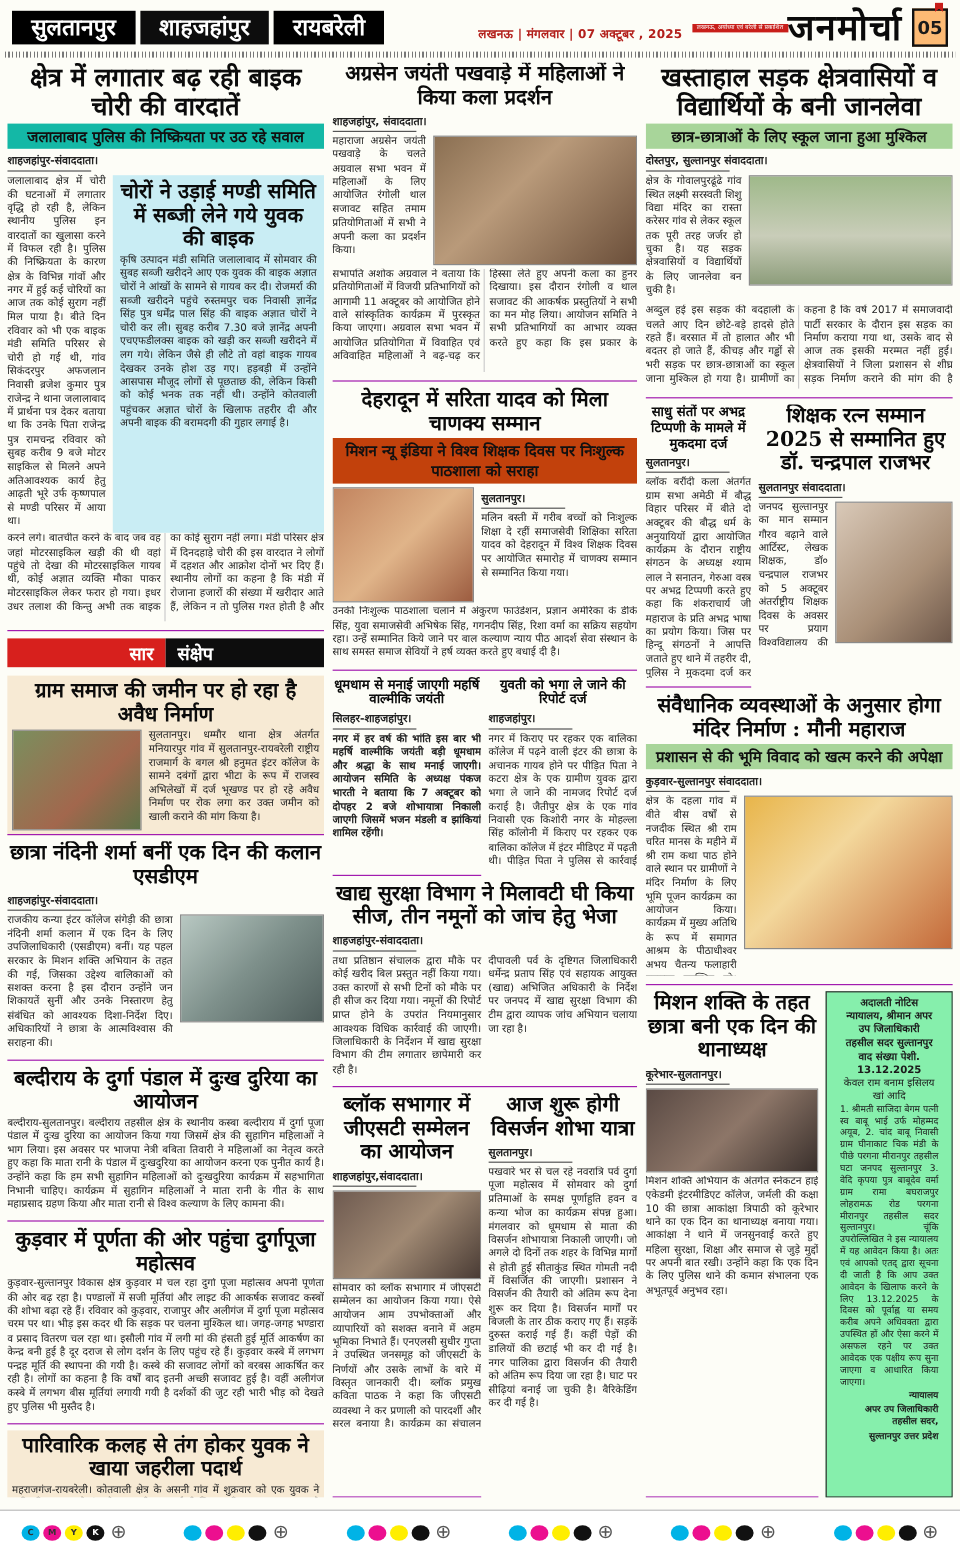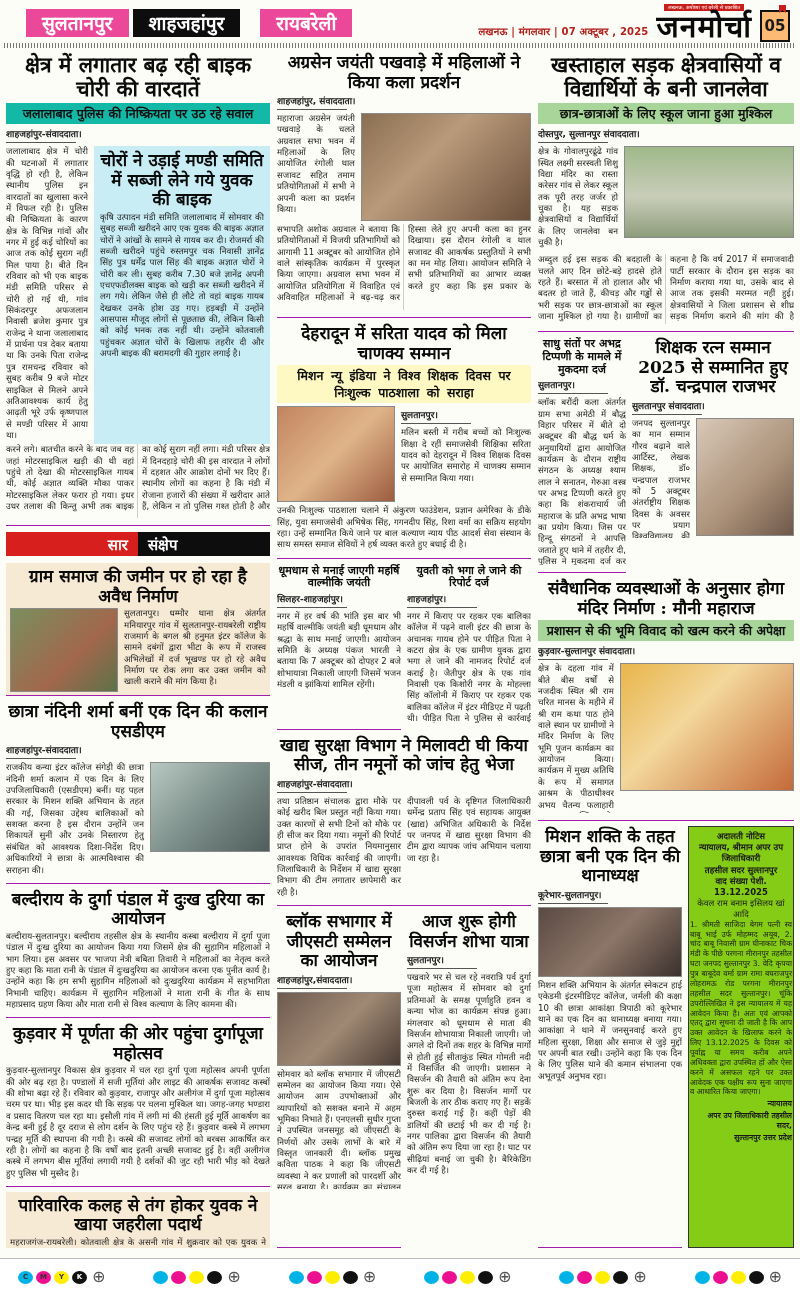--- a/index.html
+++ b/index.html
@@ -2,59 +2,59 @@
 <html lang="hi"><head>
 <meta charset="utf-8">
 <style>
   html,body{margin:0;padding:0;background:#e8e8e4;}
   .page{width:800px;height:1295px;margin:0 auto;background:#fdfdf7;position:relative;
         overflow:hidden;font-family:"DejaVu Sans","Liberation Sans",sans-serif;color:#1a1a1a;}
   
   .masthead{display:flex;align-items:center;justify-content:space-between;padding:5px 10px 2px 10px;height:36px;}
   .edition-tabs{display:flex;gap:4px;}
   .tab{color:#fff;font-weight:700;font-size:19px;padding:3px 16px;line-height:1.2;}
-  .tab.red{background:#ec4899;margin-left:16px;} .tab.black{background:#0d0d0d;}
+  .tab.red{background:#000000;} .tab.black{background:#0d0d0d;}
   .mast-right{display:flex;align-items:flex-end;gap:8px;}
   .dateline{color:#b3201c;font-weight:700;font-size:10px;margin-bottom:4px;letter-spacing:.2px;}
-  .brand{display:flex;flex-direction:column;align-items:center;line-height:1;}
+  .brand{display:flex;flex-direction:row;align-items:center;line-height:1;}
   .brand-tag{background:#c81e1a;color:#fff;font-size:5px;padding:1px 4px;margin-bottom:1px;white-space:nowrap;}
   .brand-name{font-size:30px;font-weight:800;color:#0a0a0a;letter-spacing:1px;font-family:"DejaVu Serif","Liberation Serif",serif;}
   .pagenum{border:2px solid #111;background:#fdba74;width:26px;height:28px;display:flex;align-items:center;justify-content:center;
            font-weight:800;font-size:15px;position:relative;}
   .pagenum .flag{position:absolute;top:-7px;right:2px;width:7px;height:8px;background:#c81e1a;
                  clip-path:polygon(0 0,100% 0,100% 100%,50% 65%,0 100%);}
   .rule-hatch{height:5px;margin:0 4px;background:repeating-linear-gradient(90deg,#777 0 1px,transparent 1px 3px);}
   
   .content{display:flex;gap:7px;padding:4px 6px 0 6px;height:1196px;}
   .colL{width:266px;} .colM{width:256px;} .colR{width:258px;}
   .colL,.colM,.colR{display:flex;flex-direction:column;gap:5px;overflow:hidden;}
   .art{border-bottom:1px solid #a21caf;padding-bottom:4px;overflow:hidden;}
   .art:last-child{border-bottom:none;}
   .hl{font-weight:800;color:#0b0b0b;text-align:center;margin:1px 0 2px 0;line-height:1.15;
       font-family:"DejaVu Serif","Liberation Serif",serif;}
   .hl-xl{font-size:21px;} .hl-l{font-size:17px;} .hl-m{font-size:17px;} .hl-s{font-size:11px;text-align:left;}
   .banner{text-align:center;font-weight:700;font-size:12.5px;padding:2px 4px;margin:2px 0 3px 0;color:#111;}
-  .banner.pink{background:#14b8a6;} .banner.cyan{background:#fef9c3;font-family:Liberation Mono, monospace;} .banner.green{background:#a8d59a;}
+  .banner.pink{background:#14b8a6;} .banner.cyan{background:#c2410c;} .banner.green{background:#a8d59a;}
   .byline{font-size:9px;font-weight:700;color:#222;margin:2px 0 3px 0;}
   .byline:after{content:"";display:block;width:70px;border-bottom:1px solid #555;margin-top:2px;}
   .body{font-size:8.6px;line-height:1.32;text-align:justify;color:#232323;margin:0 0 3px 0;}
   .cols2{column-count:2;column-gap:8px;column-rule:1px solid #ccc;}
   .row{display:flex;gap:6px;}
   .row > *{flex:1;min-width:0;}
   .photo{border:1px solid #8a8a8a;box-sizing:border-box;flex:none;}
   .inset{background:#c9edf4;padding:4px 6px;box-sizing:border-box;}
   .beige{background:#f7ead4;padding:3px 4px;}
   
   .saar-bar{display:flex;margin:1px 0 2px 0;font-weight:800;font-size:15px;color:#fff;
             font-family:"DejaVu Serif","Liberation Serif",serif;}
   .saar-bar .p1{background:#d7201d;flex:1;text-align:right;padding:2px 10px;}
   .saar-bar .p2{background:#0d0d0d;flex:1;text-align:left;padding:2px 10px;}
   
-  .notice{border:1.5px solid #333;padding:4px 1px;font-size:7.6px;line-height:1.3;text-align:justify;
-          background:#84cc16;box-sizing:border-box;}
+  .notice{border:1.5px solid #333;padding:4px 11px;font-size:7.6px;line-height:1.3;text-align:justify;
+          background:#86efac;box-sizing:border-box;}
   .notice .nt{text-align:center;font-weight:700;font-size:8.5px;}
   .notice .nf{text-align:right;font-weight:700;margin-top:2px;}
   
   .pm-bar{position:absolute;left:0;right:0;bottom:0;height:36px;background:#fff;border-top:1px solid #bbb;
           display:flex;align-items:center;justify-content:space-between;padding:0 18px;}
   .pm-group{display:flex;align-items:center;gap:3px;}
   .pm-dot{width:15px;height:13px;border-radius:50%;display:inline-flex;align-items:center;justify-content:center;
           font-size:7px;font-weight:700;}
   .pm-reg{font-size:16px;color:#555;line-height:1;margin-left:2px;}
   .flex-grow{flex:1;min-height:0;}
@@ -162,21 +162,21 @@
             <p class="body">मलिन बस्ती में गरीब बच्चों को निःशुल्क शिक्षा दे रहीं समाजसेवी शिक्षिका सरिता यादव को देहरादून में विश्व शिक्षक दिवस पर आयोजित समारोह में चाणक्य सम्मान से सम्मानित किया गया।</p>
           </div>
         </div>
         <p class="body" style="max-height:52px;overflow:hidden;margin-top:3px;">उनकी निःशुल्क पाठशाला चलाने में अंकुरण फाउंडेशन, प्रज्ञान अमेरिका के डीके सिंह, युवा समाजसेवी अभिषेक सिंह, गगनदीप सिंह, रिशा वर्मा का सक्रिय सहयोग रहा। उन्हें सम्मानित किये जाने पर बाल कल्याण न्याय पीठ आदर्श सेवा संस्थान के साथ समस्त समाज सेवियों ने हर्ष व्यक्त करते हुए बधाई दी है।</p>
       </div>
 
       <div class="row">
         <div class="art">
           <div class="hl hl-s" style="text-align:center;">धूमधाम से मनाई जाएगी महर्षि वाल्मीकि जयंती</div>
           <div class="byline">सिलहर-शाहजहांपुर।</div>
-          <p class="body" style="max-height:112px;overflow:hidden;">नगर में हर वर्ष की भांति इस बार भी महर्षि वाल्मीकि जयंती बड़ी धूमधाम और श्रद्धा के साथ मनाई जाएगी। आयोजन समिति के अध्यक्ष पंकज भारती ने बताया कि 7 अक्टूबर को दोपहर 2 बजे शोभायात्रा निकाली जाएगी जिसमें भजन मंडली व झांकियां शामिल रहेंगी।</p>
+          <p class="body" style="max-height:112px;overflow:hidden;font-weight:bold;">नगर में हर वर्ष की भांति इस बार भी महर्षि वाल्मीकि जयंती बड़ी धूमधाम और श्रद्धा के साथ मनाई जाएगी। आयोजन समिति के अध्यक्ष पंकज भारती ने बताया कि 7 अक्टूबर को दोपहर 2 बजे शोभायात्रा निकाली जाएगी जिसमें भजन मंडली व झांकियां शामिल रहेंगी।</p>
         </div>
         <div class="art">
           <div class="hl hl-s" style="text-align:center;">युवती को भगा ले जाने की रिपोर्ट दर्ज</div>
           <div class="byline">शाहजहांपुर।</div>
           <p class="body" style="max-height:112px;overflow:hidden;">नगर में किराए पर रहकर एक बालिका कॉलेज में पढ़ने वाली इंटर की छात्रा के अचानक गायब होने पर पीड़ित पिता ने कटरा क्षेत्र के एक ग्रामीण युवक द्वारा भगा ले जाने की नामजद रिपोर्ट दर्ज कराई है। जैतीपुर क्षेत्र के एक गांव निवासी एक किशोरी नगर के मोहल्ला सिंह कॉलोनी में किराए पर रहकर एक बालिका कॉलेज में इंटर मीडिएट में पढ़ती थी। पीड़ित पिता ने पुलिस से कार्रवाई की मांग की है।</p>
         </div>
       </div>
 
       <div class="art">
         <div class="hl hl-l">खाद्य सुरक्षा विभाग ने मिलावटी घी किया सीज, तीन नमूनों को जांच हेतु भेजा</div>

